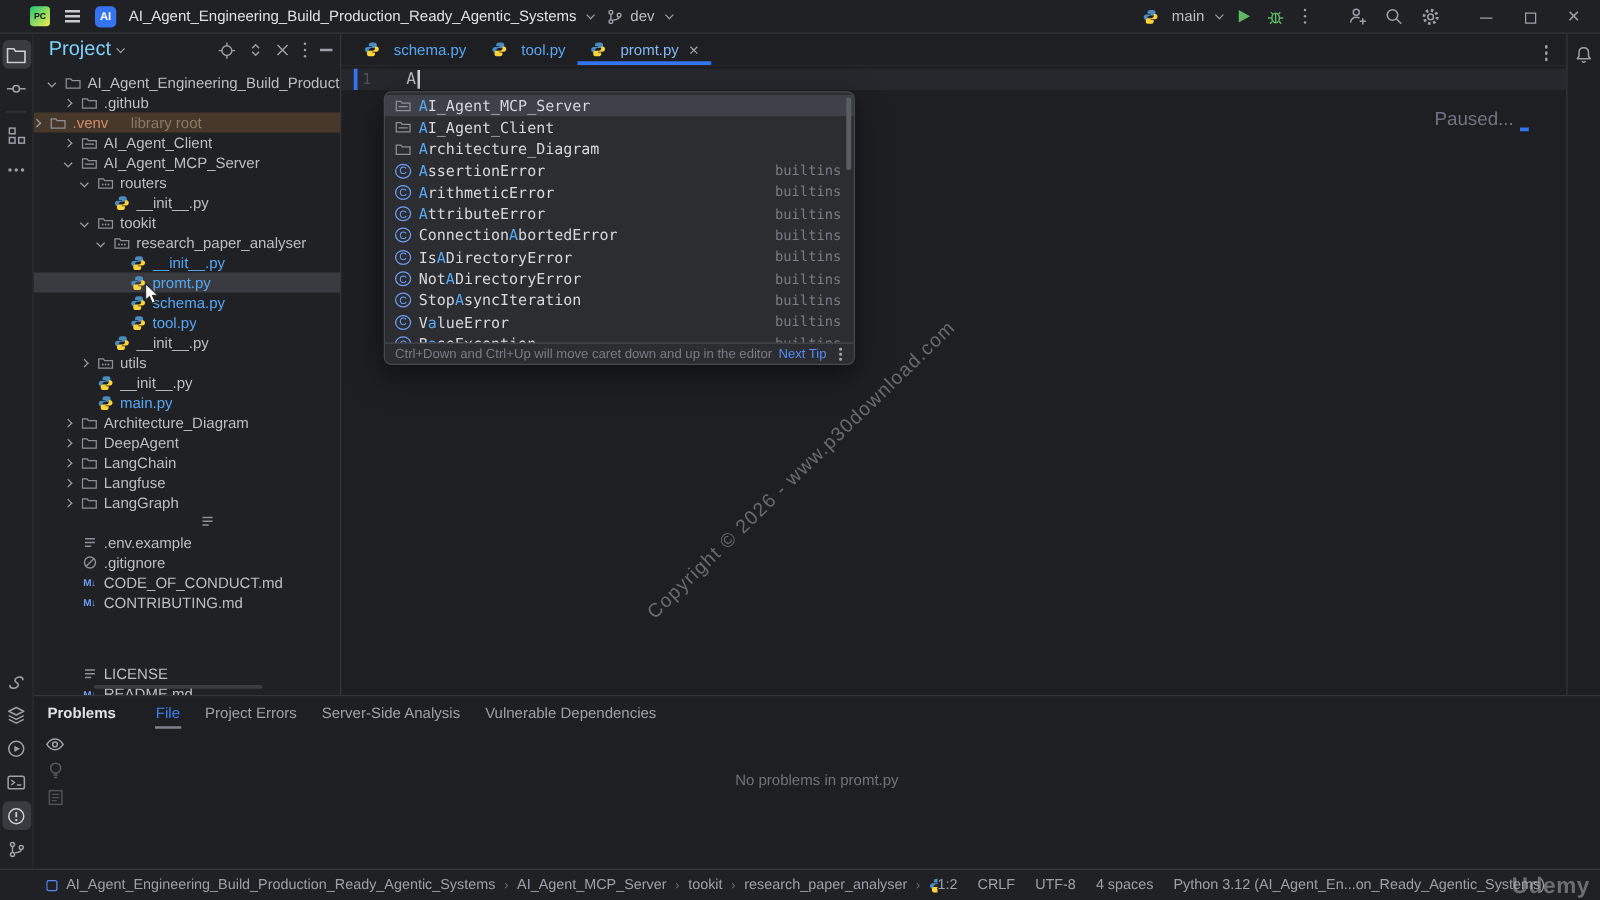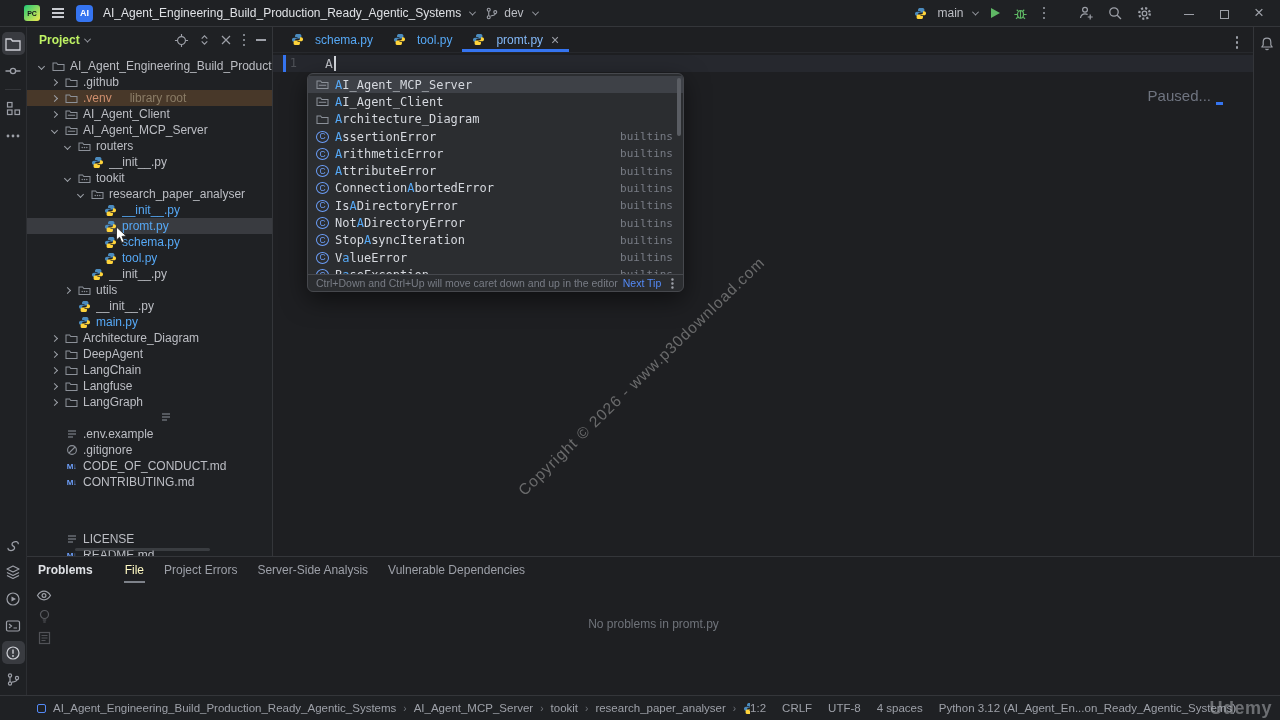--- a/index.html
+++ b/index.html
@@ -37,21 +37,21 @@
   .stripe-ic { width:23px; height:23px; display:flex; align-items:center; justify-content:center;
     border-radius:5px; margin-bottom:4px; }
   .stripe-ic.active { background:#393b40; }
   .stripe-gap { flex:1; }
   .stripe-div { width:16px; height:1px; background:#34363a; margin:3px 0 7px; }
 
   
   #project-panel { position:absolute; left:27px; top:27px; width:246px; bottom:164px;
     background:#1f2124; border-right:1px solid #34363a; z-index:10; overflow:hidden; }
   .pp-header { height:26px; display:flex; align-items:center; padding:0 6px 0 12px; }
-  .pp-title { font-size:12px; font-weight:700; color:#bef264; }
+  .pp-title { font-size:16px; font-weight:400; color:#7dd3fc; }
   .pp-header .chev-down { margin-left:5px; }
   .pp-actions { margin-left:auto; display:flex; align-items:center; gap:9px; }
   #tree { padding-top:5px; }
   .tree-row { height:16px; display:flex; align-items:center; font-size:12px; color:#bcbec4;
     white-space:nowrap; overflow:hidden; cursor:default; }
   .tree-row.sel { background:#393b40; }
   .tree-row.venv { background:rgba(170,108,52,0.30); }
   .tree-row.venv .tlabel { color:#cf8e6d; }
   .chev { display:inline-block; width:5px; height:5px; border-right:1.2px solid #9da0a8;
     border-bottom:1.2px solid #9da0a8; flex:0 0 auto; margin-right:8px; }
@@ -113,21 +113,21 @@
   .cfooter .kebab { margin-left:auto; transform:scale(.8); }
   .vscroll-thumb { position:absolute; right:2px; top:4px; width:4px; height:58px;
     border-radius:2px; background:#5a5d63; }
 
   
   #bottom-panel { position:absolute; left:27px; right:0; top:556px; height:139px;
     background:#1e1f22; border-top:1px solid #34363a; z-index:10; }
   .bp-tabs { display:flex; align-items:center; height:26px; padding-left:11px; }
   .bp-title { font-size:12px; font-weight:600; color:#dfe1e5; margin-right:22px; }
   .bp-tab { padding:0 10px; height:26px; line-height:26px; font-size:12px; color:#9da0a8; position:relative; }
-  .bp-tab.active { color:#fef9c3; }
+  .bp-tab.active { color:#3b82f6; }
   .bp-tab.active::after { content:''; position:absolute; left:9px; right:9px; bottom:0;
     height:2px; background:#7e828a; }
   .bp-toolbar { position:absolute; left:3px; top:32px; width:28px; display:flex;
     flex-direction:column; align-items:center; gap:7px; }
   .bp-empty { position:absolute; left:0; right:0; top:60px; text-align:center;
     color:#6f737a; font-size:12px; }
 
   
   #statusbar { position:absolute; left:0; right:0; bottom:0; height:25px; background:#1f2124;
     border-top:1px solid #34363a; display:flex; align-items:center; justify-content:space-between;
@@ -315,21 +315,21 @@
       </div>
       <div class="tree-row" style="padding-left: 25px;">
         <span class="chev closed"></span>
         <span class="ticon">
           <svg width="13" height="11" viewBox="0 0 14 12">
             <path d="M1 2.2h4l1.2 1.6H13v6.6H1z" fill="none" stroke="#8c9199" stroke-width="1.1"></path>
           </svg>
         </span>
         <span class="tlabel">.github</span>
       </div>
-      <div class="tree-row venv" style="padding-left: 25px;">
+      <div class="tree-row venv" style="">
         <span class="chev closed"></span>
         <span class="ticon">
           <svg width="13" height="11" viewBox="0 0 14 12">
             <path d="M1 2.2h4l1.2 1.6H13v6.6H1z" fill="none" stroke="#8c9199" stroke-width="1.1"></path>
           </svg>
         </span>
         <span class="tlabel">.venv</span>
         <span class="tsuffix">library root</span>
       </div>
       <div class="tree-row" style="padding-left: 25px;">

